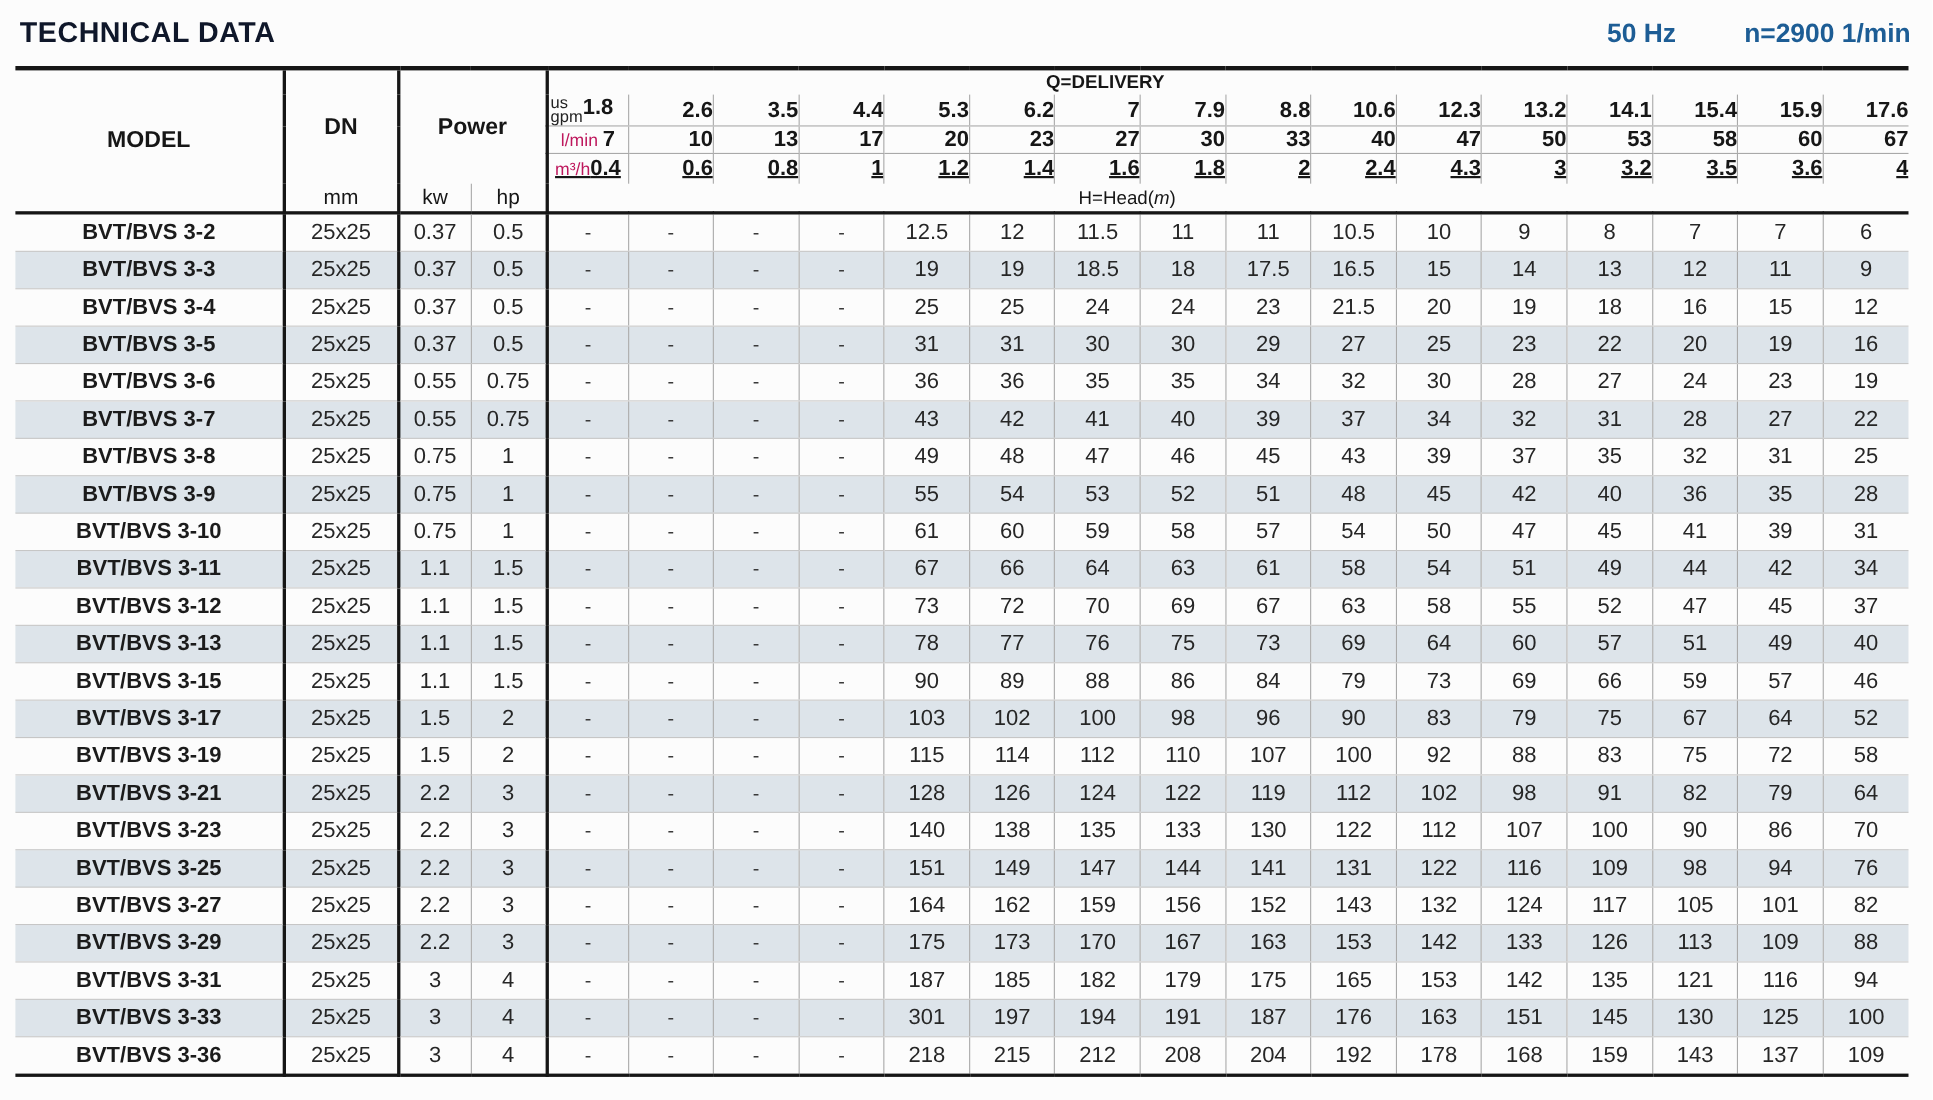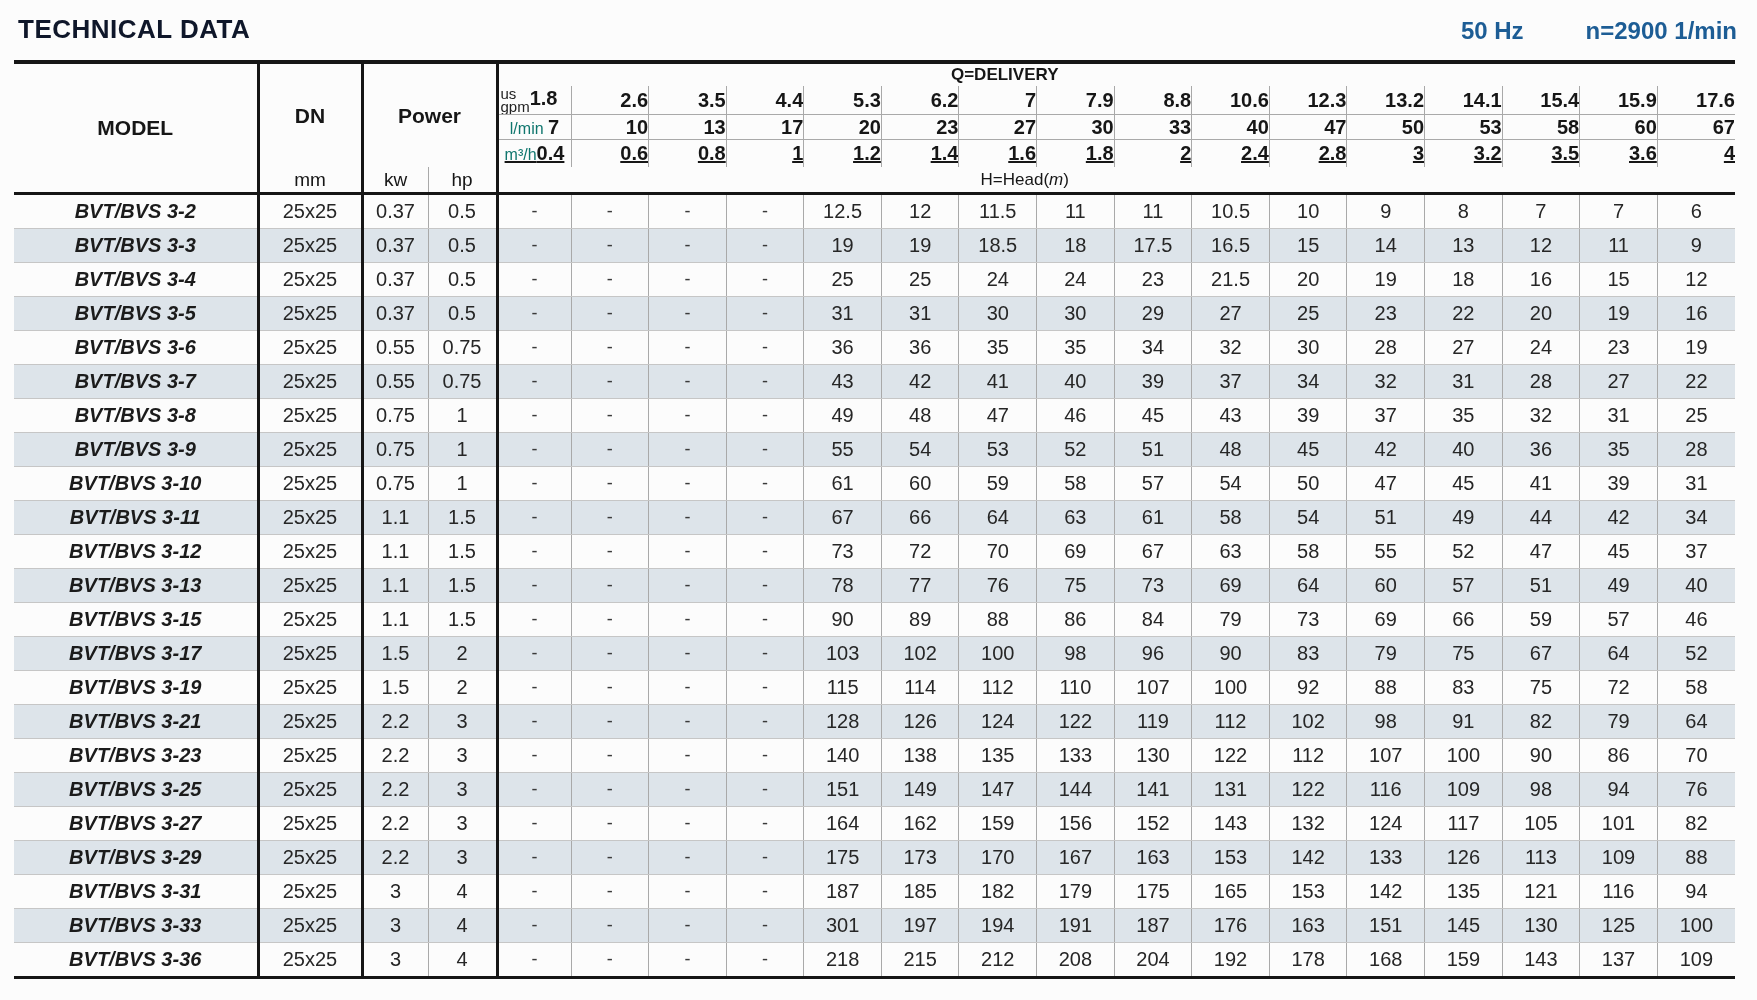--- a/index.html
+++ b/index.html
@@ -53,41 +53,41 @@
     font-size:17px;height:22px;vertical-align:bottom;
     font-weight:bold;
   }
   th.qdel .shift{display:inline-block;transform:translateX(-112px);}
   tr.hr-q th{font-size:20px;}
   tr.hr-gpm th{height:28px;border-bottom:1px solid #a9a9a9;}
   tr.hr-lmin th{height:24px;border-bottom:1px solid #a9a9a9;}
   tr.hr-m3h th{height:27px;text-decoration:underline;}
   tr.hr-q th + th{border-left:1px solid #a9a9a9;text-align:right;}
   tr.hr-q th.qfirst{border-left:none;}
-  .unit-lbl{font-weight:normal;font-size:16px;color:#0f766e;}
+  .unit-lbl{font-weight:normal;font-size:16px;color:#be185d;}
   .us-gpm{display:flex;align-items:flex-start;justify-content:flex-start;padding-left:2px;}
   .us-gpm .stack{font-weight:normal;font-size:15px;line-height:13px;text-align:left;color:#222;}
   .us-gpm b{font-size:20px;}
   tr.hr5 th{height:25px;border-bottom:3px solid #161616;font-weight:normal;}
   th.mm-h{font-size:19px;border-right:3px solid #161616;vertical-align:top;}
   th.kw-h{font-size:19px;border-right:1px solid #a9a9a9;vertical-align:top;}
   th.hp-h{font-size:19px;border-right:3px solid #161616;vertical-align:top;}
   th.hhead{
     font-size:17px;font-weight:bold;vertical-align:middle;
   }
   th.hhead .shift{display:inline-block;transform:translateX(-92px);}
   th.hhead i{font-style:italic;}
   
   tbody td{
     height:33px;font-size:20px;color:#262626;
     border-bottom:1px solid #c6c6c6;
   }
   tbody tr.alt td{background:#dde4ea;}
   tbody tr:last-child td{border-bottom:3px solid #161616;}
-  td.model{font-weight:bold;border-right:3px solid #161616;color:#1b1b1b;font-style:italic;}
+  td.model{font-weight:bold;border-right:3px solid #161616;color:#1b1b1b;}
   td.dn{border-right:3px solid #161616;}
   td.kw{border-right:1px solid #a9a9a9;}
   td.hp{border-right:3px solid #161616;}
   td.qv{border-left:1px solid #a9a9a9;}
   td.qv.qfirst{border-left:none;}
   td.dash{color:#3a3a3a;font-size:18px;}
 </style>
 </head>
 <body>
 
@@ -162,21 +162,21 @@
           <th class="qfirst"><span class="unit-lbl">m³/h</span><b>0.4</b></th>
           <th>0.6</th>
           <th>0.8</th>
           <th>1</th>
           <th>1.2</th>
           <th>1.4</th>
           <th>1.6</th>
           <th>1.8</th>
           <th>2</th>
           <th>2.4</th>
-          <th>2.8</th>
+          <th>4.3</th>
           <th>3</th>
           <th>3.2</th>
           <th>3.5</th>
           <th>3.6</th>
           <th>4</th>
         </tr>
       <tr class="hr5">
         <th class="mm-h">mm</th>
         <th class="kw-h">kw</th>
         <th class="hp-h">hp</th>

